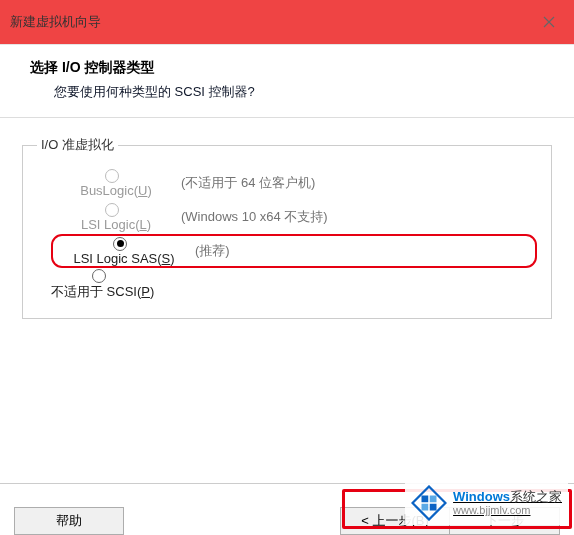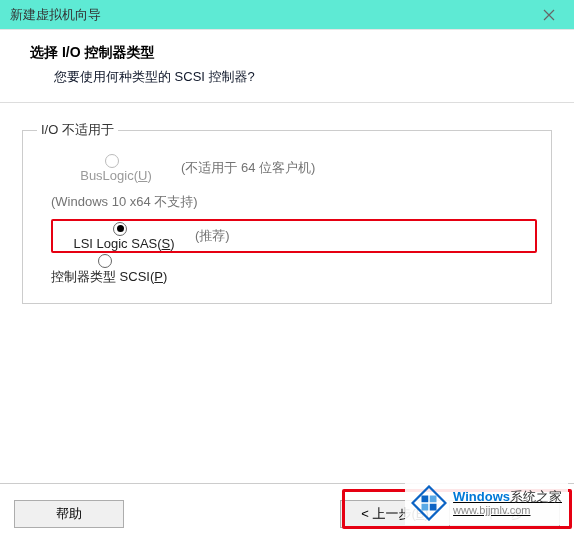--- a/index.html
+++ b/index.html
@@ -8,26 +8,26 @@
     font-family: "Microsoft YaHei", "Segoe UI", Tahoma, sans-serif;
     font-size: 13px;
     background: #fff;
     color: #000;
     width: 574px;
     height: 535px;
     overflow: hidden;
     position: relative;
   }
   .titlebar {
-    height: 30px;
+    height: 45px;
     display: flex;
     align-items: center;
     padding: 0 10px;
     border-bottom: 1px solid #e5e5e5;
-    background: #5eead4;
+    background: #ef4444;
   }
   .titlebar .title { flex: 1; color: #333; font-size: 13px; }
   .titlebar .close {
     width: 30px; height: 30px;
     display: flex; align-items: center; justify-content: center;
     cursor: pointer;
   }
   .titlebar .close svg { stroke: #666; }
   .header {
     padding: 14px 24px 16px 30px;
@@ -83,34 +83,34 @@
   .radio-circle .dot {
     width: 7px; height: 7px; border-radius: 50%;
     background: #000;
   }
   .radio-label { color: #222; }
   .radio-label.disabled { color: #9a9a9a; }
   .hint { color: #737373; }
   .underline { text-decoration: underline; }
   .highlight-box {
     border: 2.5px solid #e60012;
-    border-radius: 2px;
+    border-radius: 11px;
     padding: 2px 6px;
     display: flex;
     align-items: center;
     height: 34px;
   }
   .buttons {
     position: absolute;
     left: 0; right: 0; bottom: 0;
     border-top: 1px solid #ccc;
     height: 52px;
     display: flex;
-    align-items: flex-start;
-    padding: 16px 14px;
+    align-items: flex-end;
+    padding: 0 14px;
     gap: 7px;
   }
   .btn {
     height: 28px;
     min-width: 110px;
     border: 1px solid #adadad;
     background: #f0f0f0;
     font-family: inherit;
     font-size: 13px;
     cursor: pointer;
@@ -153,35 +153,41 @@
   </div>
 </div>
 
 <div class="header">
   <div class="h1">选择 I/O 控制器类型</div>
   <div class="sub">您要使用何种类型的 SCSI 控制器?</div>
 </div>
 
 <div class="content">
   <fieldset class="group">
-    <legend>I/O 不适用于</legend>
+    <legend>I/O 准虚拟化</legend>
 
     <div class="options">
 
       <div class="opt">
         <span class="radio">
           <span class="radio-circle disabled"></span>
           <span class="radio-label disabled">
             <span>BusLogic(</span><span class="underline">U</span><span>)</span>
           </span>
         </span>
         <span class="hint">(不适用于 64 位客户机)</span>
       </div>
 
       <div class="opt">
+        <span class="radio">
+          <span class="radio-circle disabled"></span>
+          <span class="radio-label disabled">
+            <span>LSI Logic(</span><span class="underline">L</span><span>)</span>
+          </span>
+        </span>
         <span class="hint">(Windows 10 x64 不支持)</span>
       </div>
 
       <div class="highlight-box">
         <div class="opt" style="height:auto;">
           <span class="radio">
             <span class="radio-circle">
                 <span class="dot"></span>
               </span>
             <span class="radio-label">
@@ -189,21 +195,21 @@
             </span>
           </span>
           <span class="hint" style="margin-left:6px;">(推荐)</span>
         </div>
       </div>
 
       <div class="opt">
         <span class="radio" style="width:auto;">
           <span class="radio-circle"></span>
           <span class="radio-label">
-            <span>控制器类型 SCSI(</span><span class="underline">P</span><span>)</span>
+            <span>不适用于 SCSI(</span><span class="underline">P</span><span>)</span>
           </span>
         </span>
       </div>
 
     </div>
   </fieldset>
 </div>
 
 <div class="buttons">
   <button class="btn">帮助</button>

